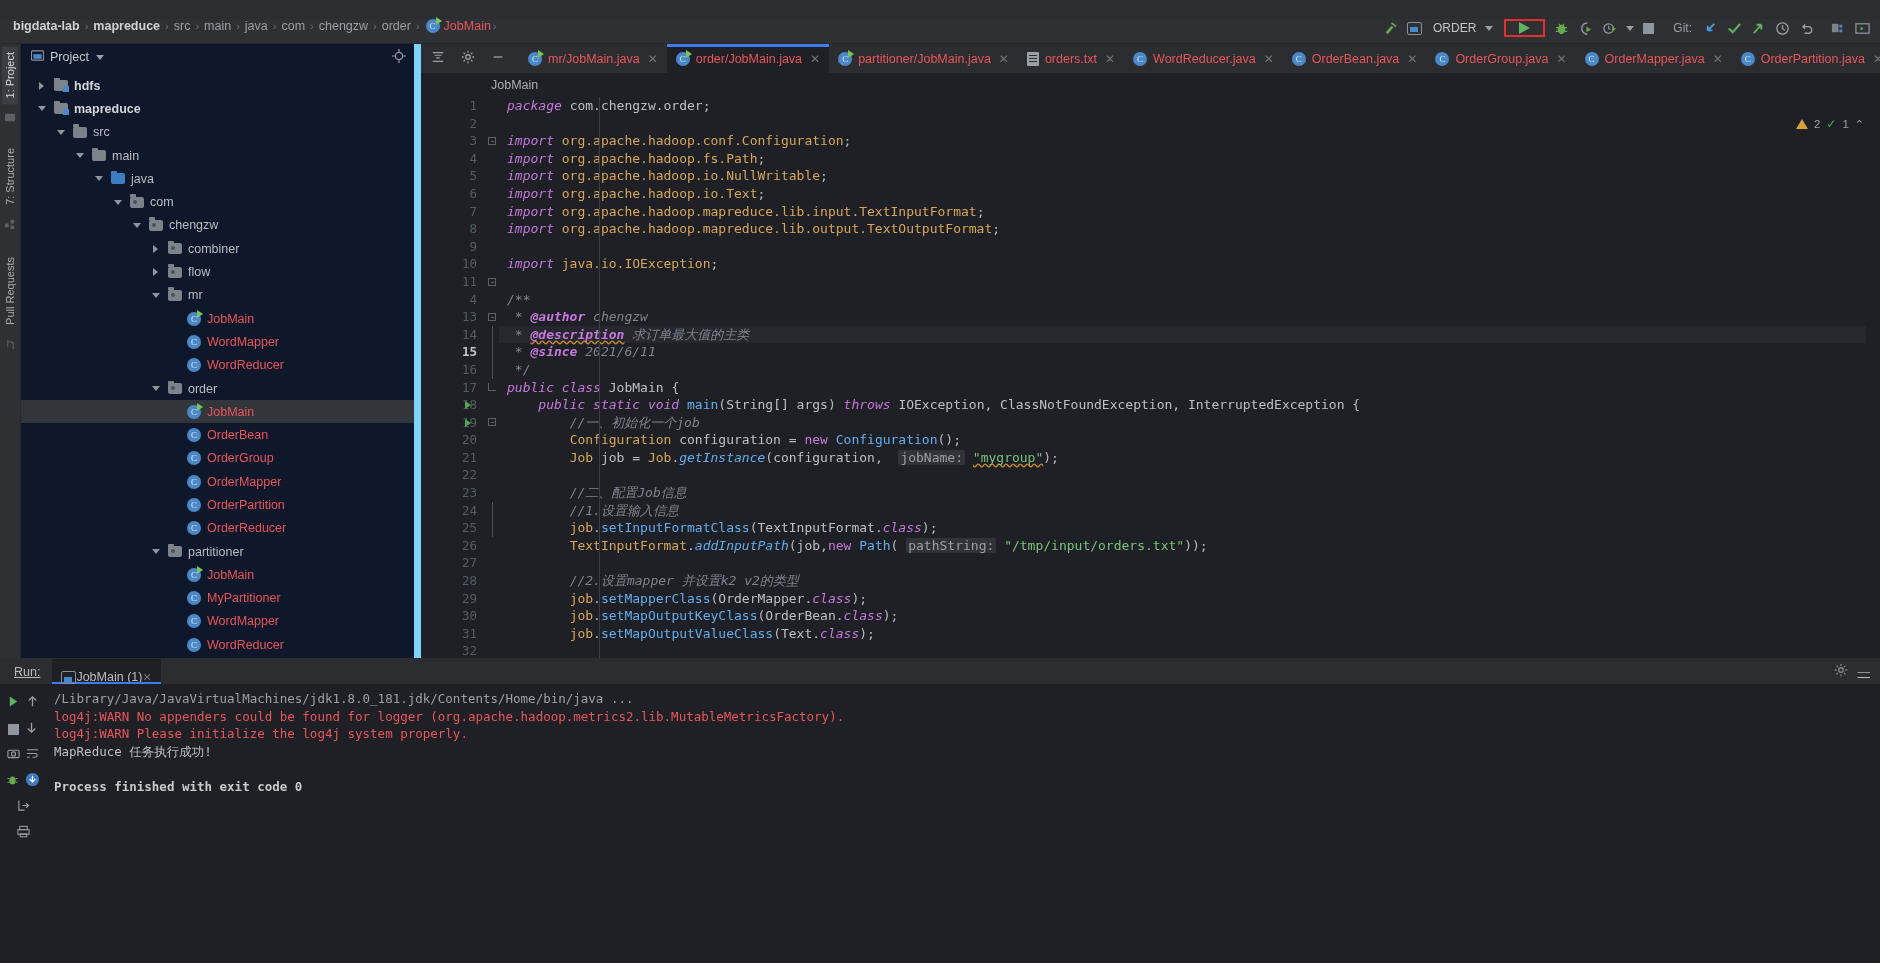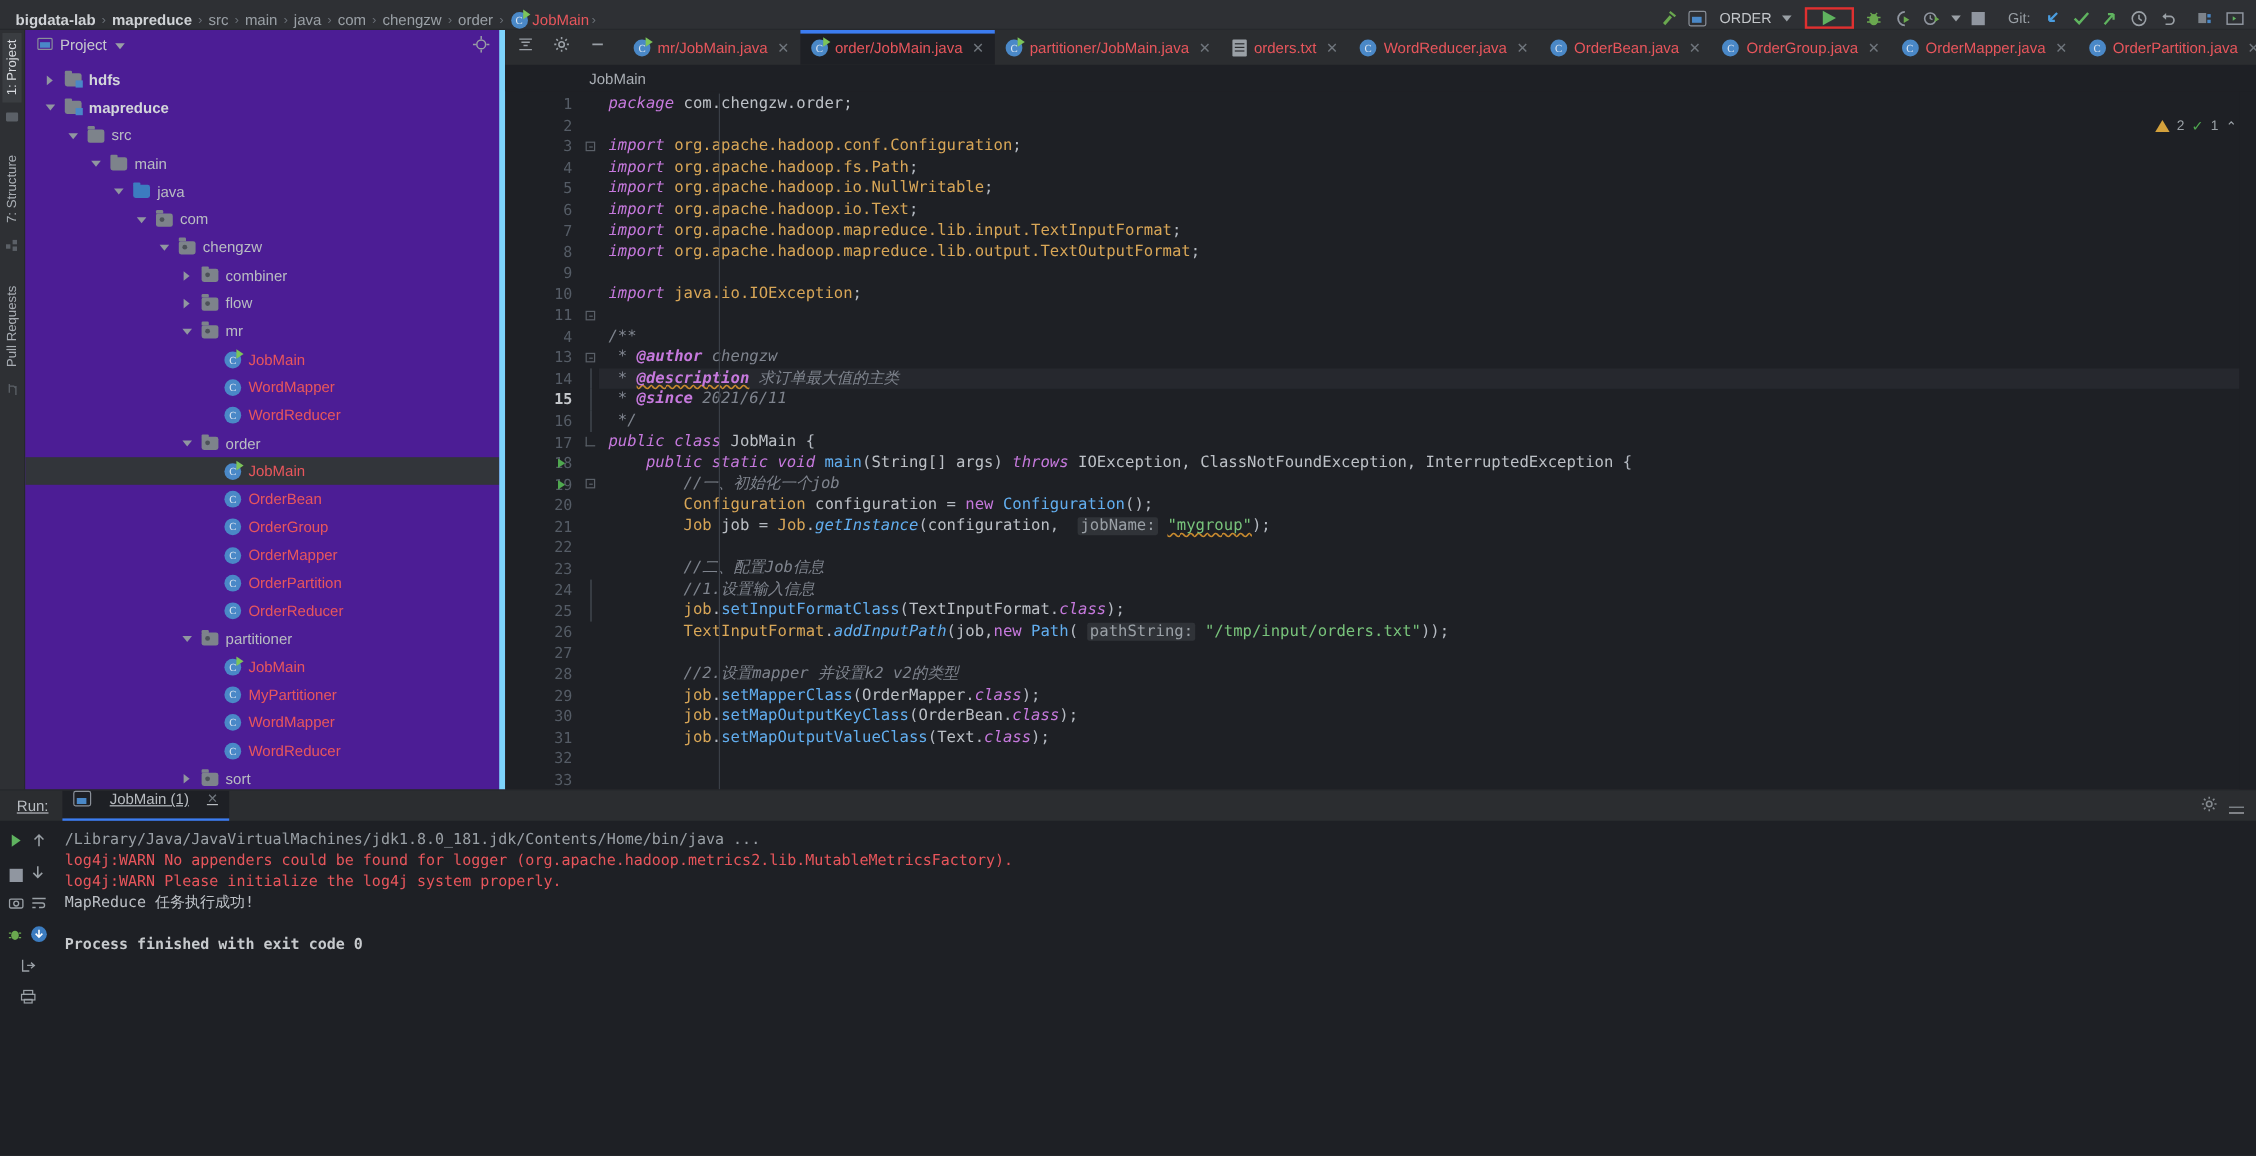--- a/index.html
+++ b/index.html
@@ -8,23 +8,24 @@
     background: #2b2d30;
     font-family: "Liberation Sans", sans-serif;
     overflow: hidden;
   }
   body { display: flex; flex-direction: column; }
 
   
   .topbar {
     height: 25px; min-height: 25px;
     background: #2e3034;
-    display: flex; align-items: flex-end;
+    display: flex; align-items: flex-start;
     padding: 0 6px 0 10px;
     border-bottom: 1px solid #26282c;
+    margin-top: 19px;
   }
   .crumbs { display: flex; align-items: center; font-size: 12.5px; color: #9aa0a6; white-space: nowrap; }
   .crumbs .seg { padding: 0 3px; }
   .crumbs .seg.bold { color: #cfd2d6; font-weight: bold; }
   .crumbs .sep { color: #6a7077; padding: 0 2px; font-size: 11px; }
   .crumbs .cls { color: #e8565c; padding-left: 4px; }
   .topbar-right { margin-left: auto; display: flex; align-items: center; gap: 9px; padding-right: 4px; }
 
   .ic { display: inline-flex; align-items: center; justify-content: center; }
   .runcfg {
@@ -49,21 +50,21 @@
     border-right: 1px solid #26282c; padding-top: 2px;
   }
   .rail .vtab {
     writing-mode: vertical-rl; transform: rotate(180deg);
     font-size: 11px; color: #a9aeb4; padding: 6px 2px; white-space: nowrap;
   }
   .rail .vtab.active { background: #3a3d41; color: #d6d9dd; }
   .rail .rico { margin: 5px 0; opacity: .75; }
 
   
-  .projpanel { width: 400px; min-width:400px; background: #4c1d95; display: flex; flex-direction: column; border-right: 5px solid #7dd3fc; }
+  .projpanel { width: 400px; min-width:400px; background: #0f172a; display: flex; flex-direction: column; border-right: 7px solid #7dd3fc; }
   .proj-header { height: 26px; display: flex; align-items: center; padding: 0 8px 0 10px; font-size: 12.5px; color: #c7cacd; }
   .proj-header .ttl { margin-left: 6px; }
   .proj-header .caret-dn { margin-left: 7px; }
   .proj-header .locate { margin-left: auto; }
   .tree { flex: 1; overflow: hidden; padding-top: 4px; font-size: 12.5px; }
   .trow { height: 23.3px; display: flex; align-items: center; color: #b9bdc2; white-space: nowrap; }
   .trow.sel { background: #32353a; }
   .trow .tw { width: 13px; display: inline-flex; justify-content: center; align-items: center; flex: 0 0 13px; }
   .tri-r { width:0;height:0;border-top:4px solid transparent;border-bottom:4px solid transparent;border-left:5.5px solid #9096a0; }
   .tri-d { width:0;height:0;border-left:4px solid transparent;border-right:4px solid transparent;border-top:5.5px solid #9096a0; }
@@ -128,21 +129,21 @@
 
   .statusstrip { position: absolute; right: 0; top: 0; bottom: 0; width: 14px; background: #1e2025; }
   .warnbar { position: absolute; right: 16px; top: 22px; display: flex; align-items: center; gap: 6px; font-size: 11.5px; color: #9aa0a6; }
   .tri-warn { width:0;height:0;border-left:6px solid transparent;border-right:6px solid transparent;border-bottom:10px solid #d4a13c; }
   .chk-ok { color: #4fa84f; font-size: 12px; }
 
   
   .runpanel { height: 305px; min-height: 305px; background: #1e2025; display: flex; flex-direction: column; border-top: 1px solid #2b2d30; }
   .runhdr { height: 25px; display: flex; align-items: center; padding-left: 14px; background: #2b2d30; font-size: 12.5px; color: #b9bdc2; text-decoration: underline; }
   .runhdr .lbl { margin-right: 12px; }
-  .runtab { display: flex; align-items: flex-start; gap: 15px; padding: 0 9px; height: 100%; background: #1e2025; position: relative; }
+  .runtab { display: flex; align-items: flex-end; gap: 0; padding: 0 9px; height: 100%; background: #1e2025; position: relative; }
   .runtab:before { content:""; position:absolute; left:0;right:0;bottom:0;height:2px;background:#3c7cf0; }
   .runhdr .gear { margin-left: auto; margin-right: 10px; opacity: .8; }
   .runhdr .minimize { margin-right: 10px; color: #9aa0a6; }
 
   .runbody { flex: 1; display: flex; min-height: 0; }
   .consolerail { width: 46px; min-width:46px; display: flex; flex-direction: column; align-items: center; padding-top: 6px; gap: 0; }
   .crow { height: 26px; display: flex; align-items: center; gap: 6px; }
   .console { flex: 1; padding: 6px 0 0 8px; font-family: "DejaVu Sans Mono", monospace; font-size: 12.5px; overflow: hidden; }
   .coline { height: 17.6px; line-height: 17.6px; white-space: pre; }
   .co-path { color: #9aa0a6; }

